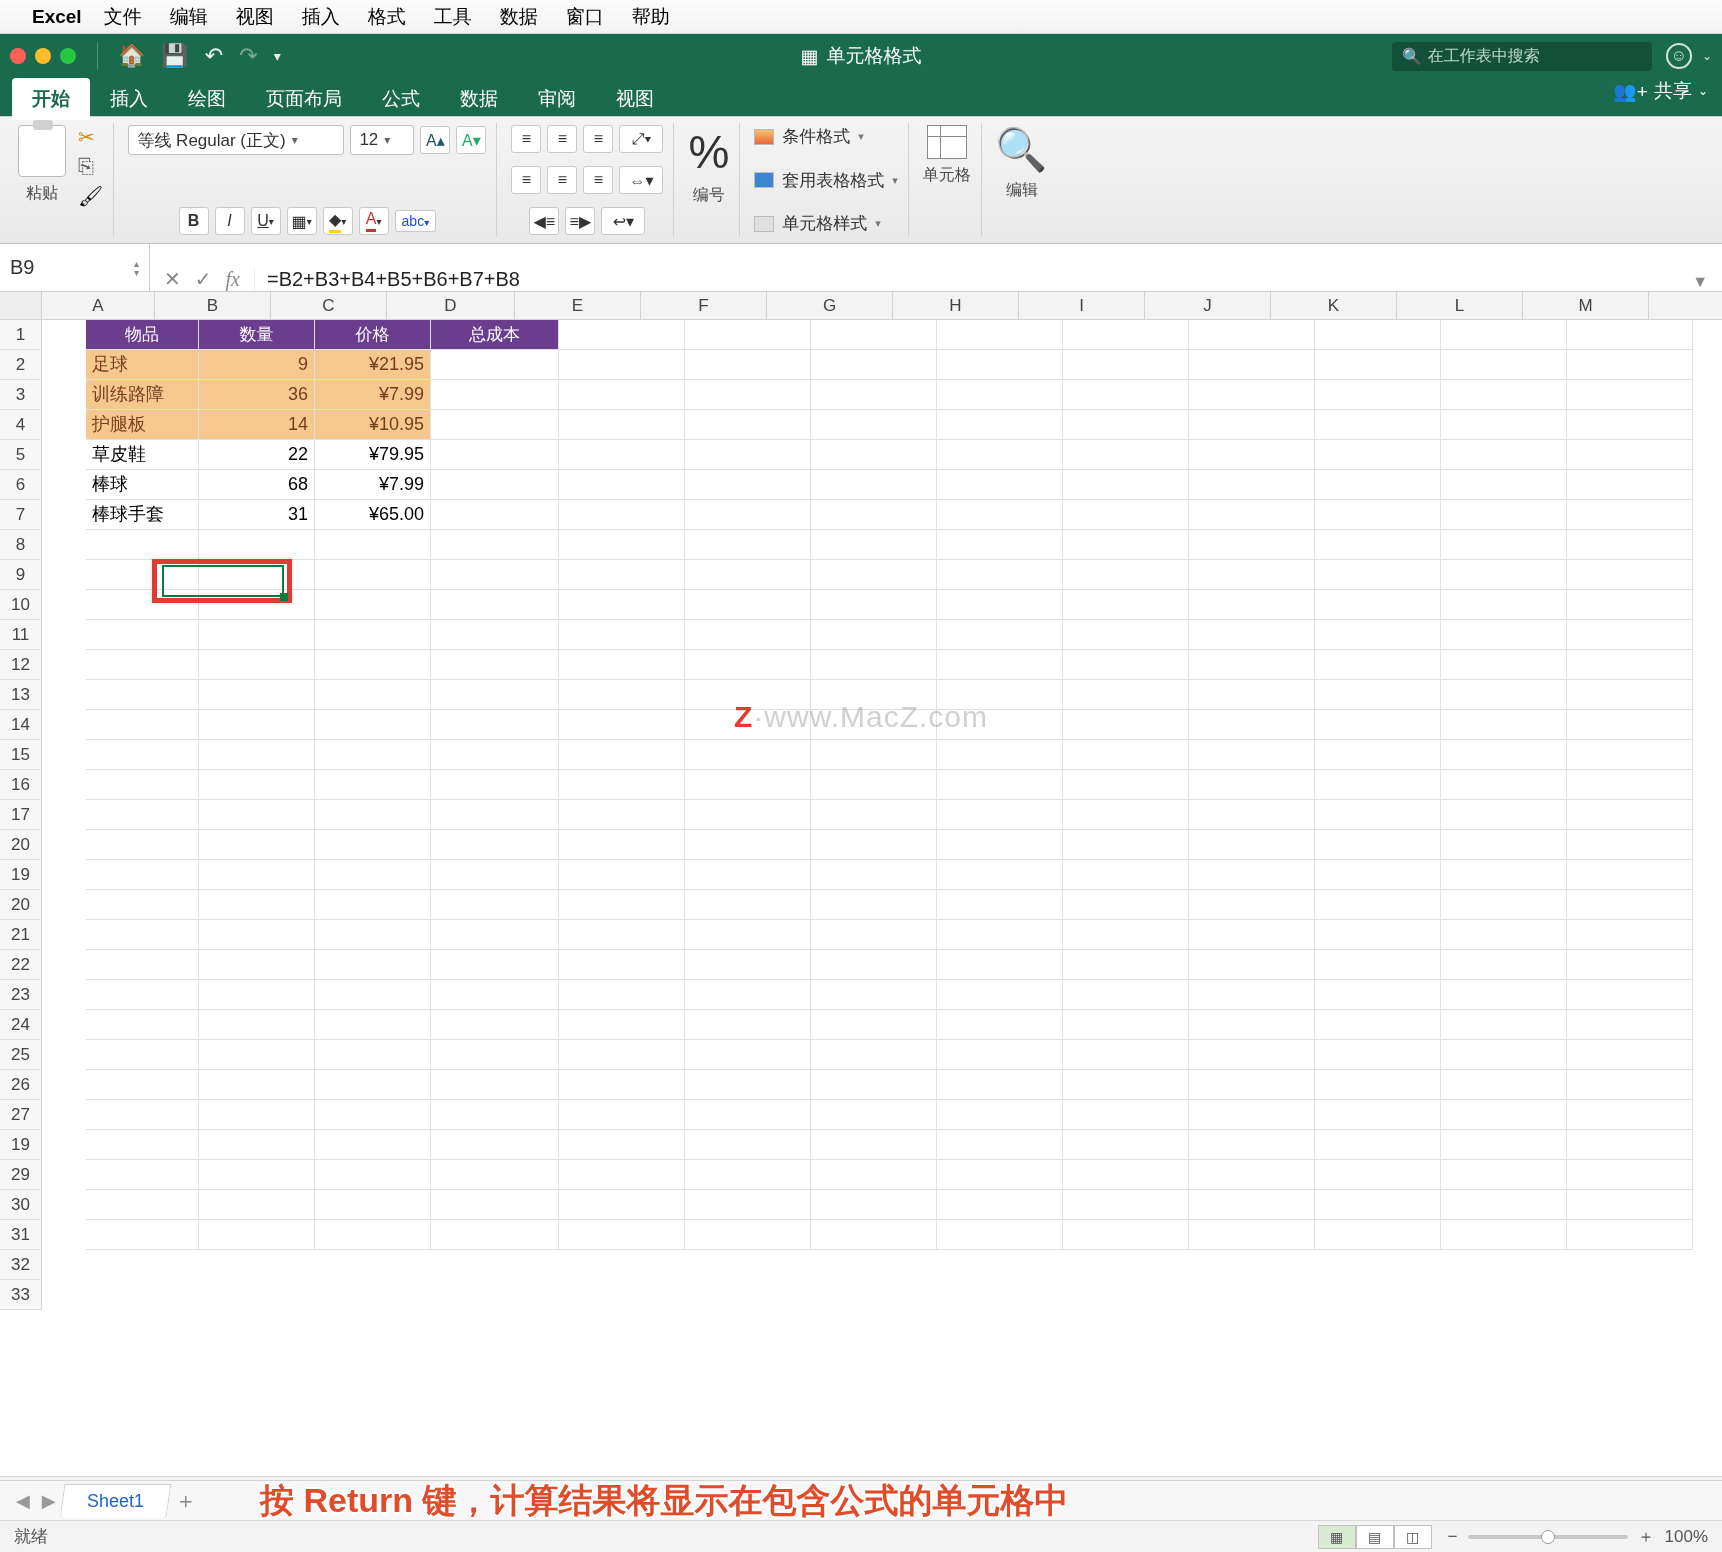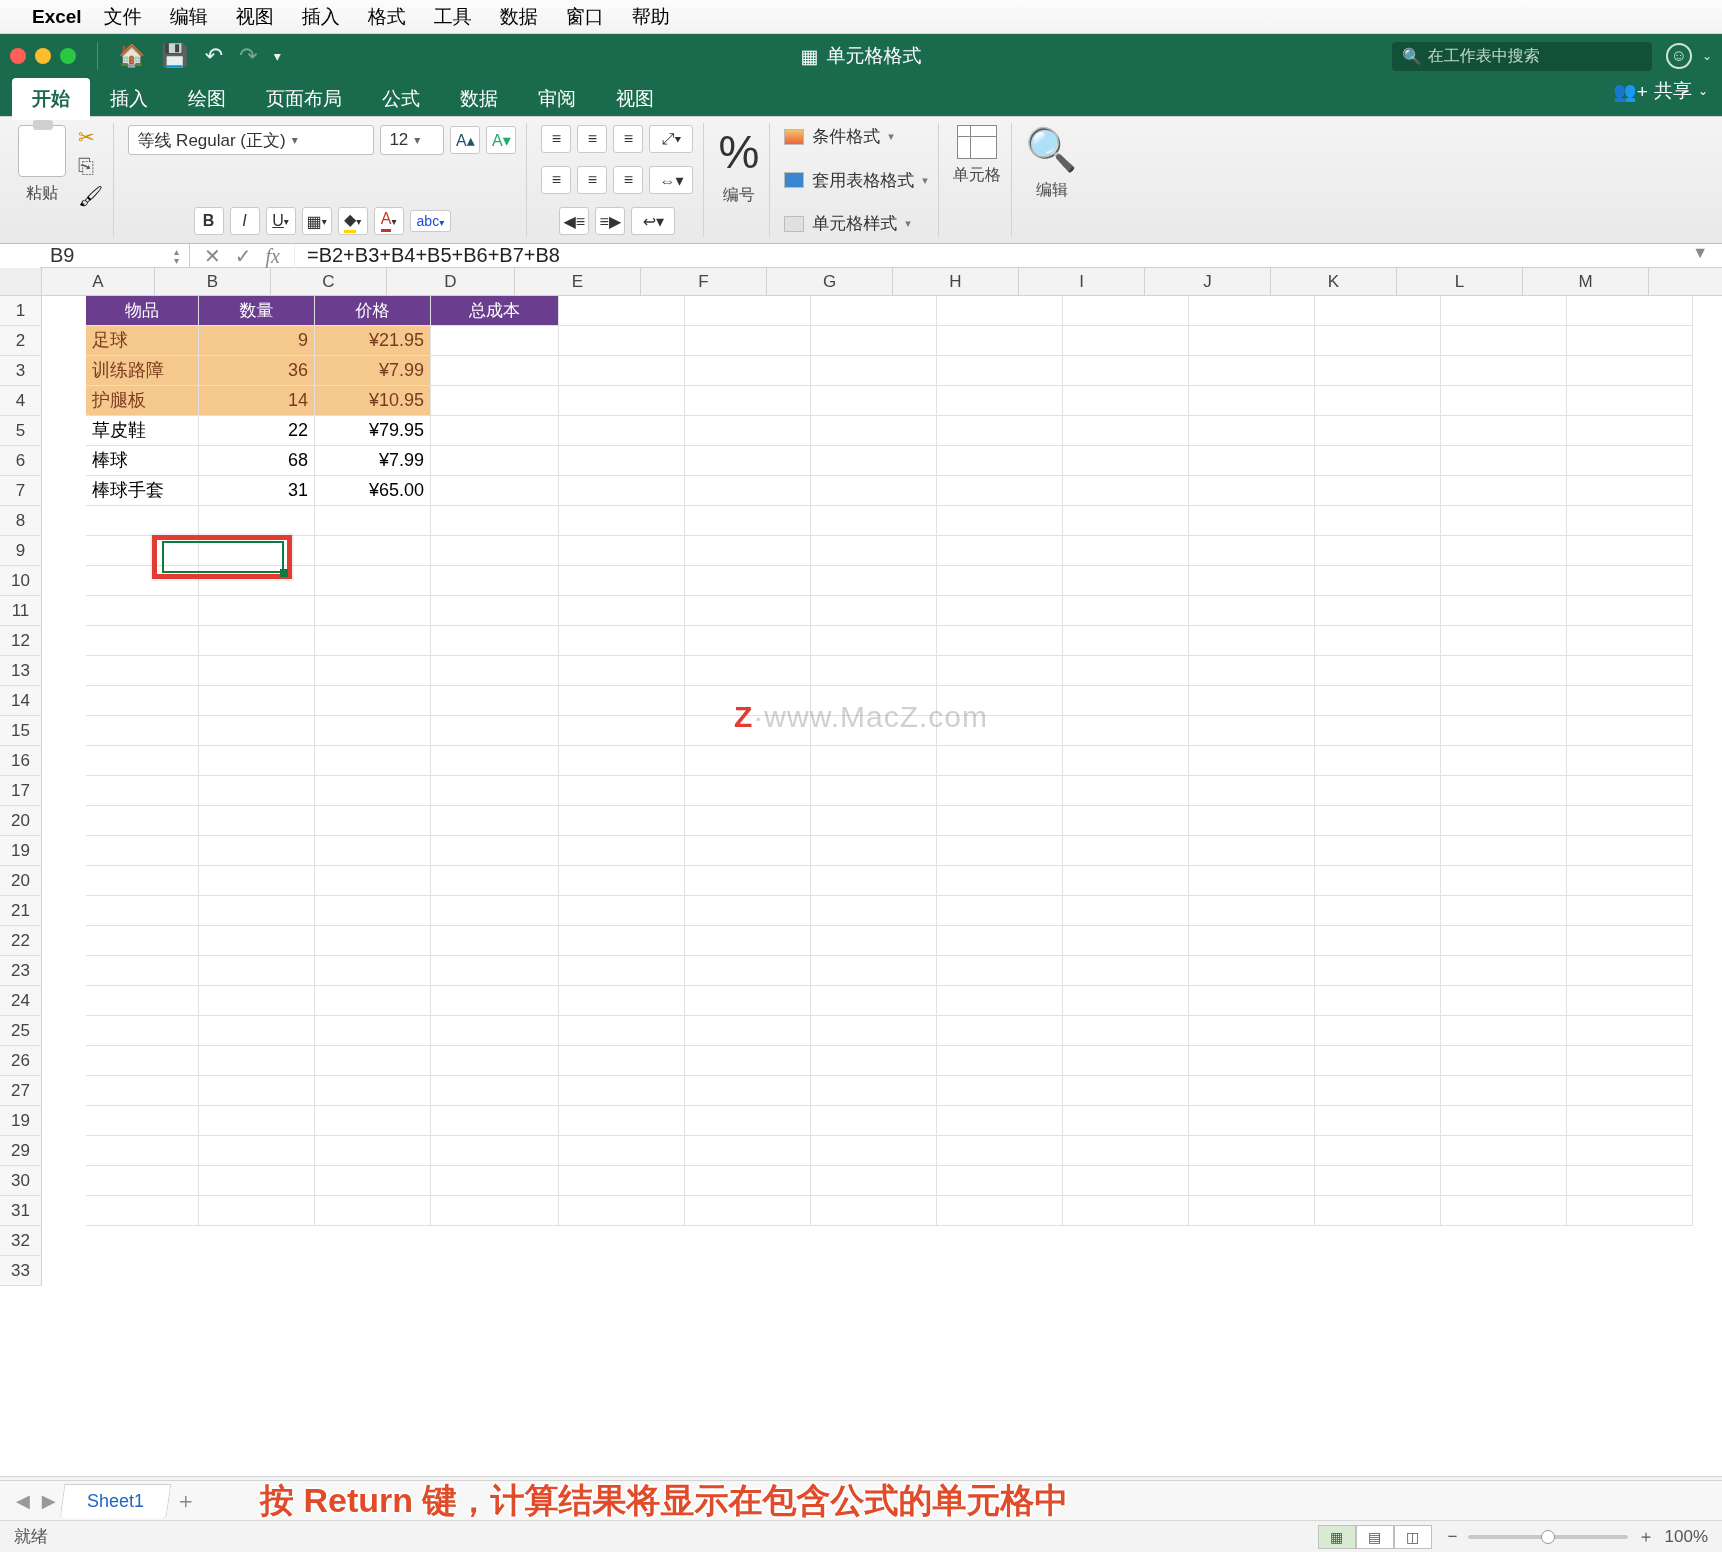--- a/index.html
+++ b/index.html
@@ -48,21 +48,21 @@
 .pct{font-size:46px;color:#333;font-weight:300;}
 .magnify{font-size:42px;color:#4a6;}
 .cells-icon{width:40px;height:34px;background:#fff;border:1px solid #888;position:relative;}
 .cells-icon:before,.cells-icon:after{content:"";position:absolute;background:#888;}
 .cells-icon:before{left:12px;top:0;width:1px;height:100%;}
 .cells-icon:after{left:0;top:10px;width:100%;height:1px;}
 .clipboard{width:48px;height:52px;background:#fff;border:1px solid #bbb;border-radius:4px;position:relative;}
 .clipboard:before{content:"";position:absolute;top:-6px;left:14px;width:20px;height:10px;background:#d0d0d0;border-radius:3px;}
 
 
-.fxrow{height:24px;border-bottom:1px solid #cfcfcf;display:flex;align-items:flex-start;background:#fff;margin-left:40px;}
+.fxrow{height:48px;border-bottom:1px solid #cfcfcf;display:flex;align-items:flex-end;background:#fff;}
 .namebox{width:150px;height:100%;border-right:1px solid #cfcfcf;display:flex;align-items:center;padding:0 10px;font-size:20px;color:#333;justify-content:space-between;}
 .namebox .spin{display:flex;flex-direction:column;font-size:10px;color:#888;line-height:9px;}
 .fx-btns{display:flex;align-items:center;gap:14px;padding:0 14px;font-size:20px;color:#888;border-right:1px solid #eee;}
 .fx-btns .fx{font-style:italic;font-family:Georgia,serif;}
 .fx-input{flex:1;padding:0 12px;font-size:20px;color:#222;}
 .fx-expand{padding:0 14px;color:#888;}
 
 
 .grid{position:relative;}
 .colheads{display:flex;height:28px;background:#f3f3f3;border-bottom:1px solid #d2d2d2;}
@@ -178,21 +178,21 @@
       <div style="display:flex;flex-direction:column;gap:6px;margin-left:6px">
         <span style="color:#d48a00;font-size:20px">✂</span>
         <span style="color:#555;font-size:20px">⎘</span>
         <span style="color:#d4a a;font-size:20px">🖌</span>
       </div>
     </div>
   </div>
 
   <div class="group">
     <div class="row">
-      <div class="selbox" style="width:246px">
+      <div class="selbox" style="width:216px">
           <span>等线 Regular (正文)</span>
           <span class="dd">▾</span>
         </div>
       <div class="selbox" style="width:64px">
           <span>12</span>
           <span class="dd">▾</span>
         </div>
       <div class="iconbox" style="color:#256">A▴</div>
       <div class="iconbox" style="color:#2a6">A▾</div>
     </div>

